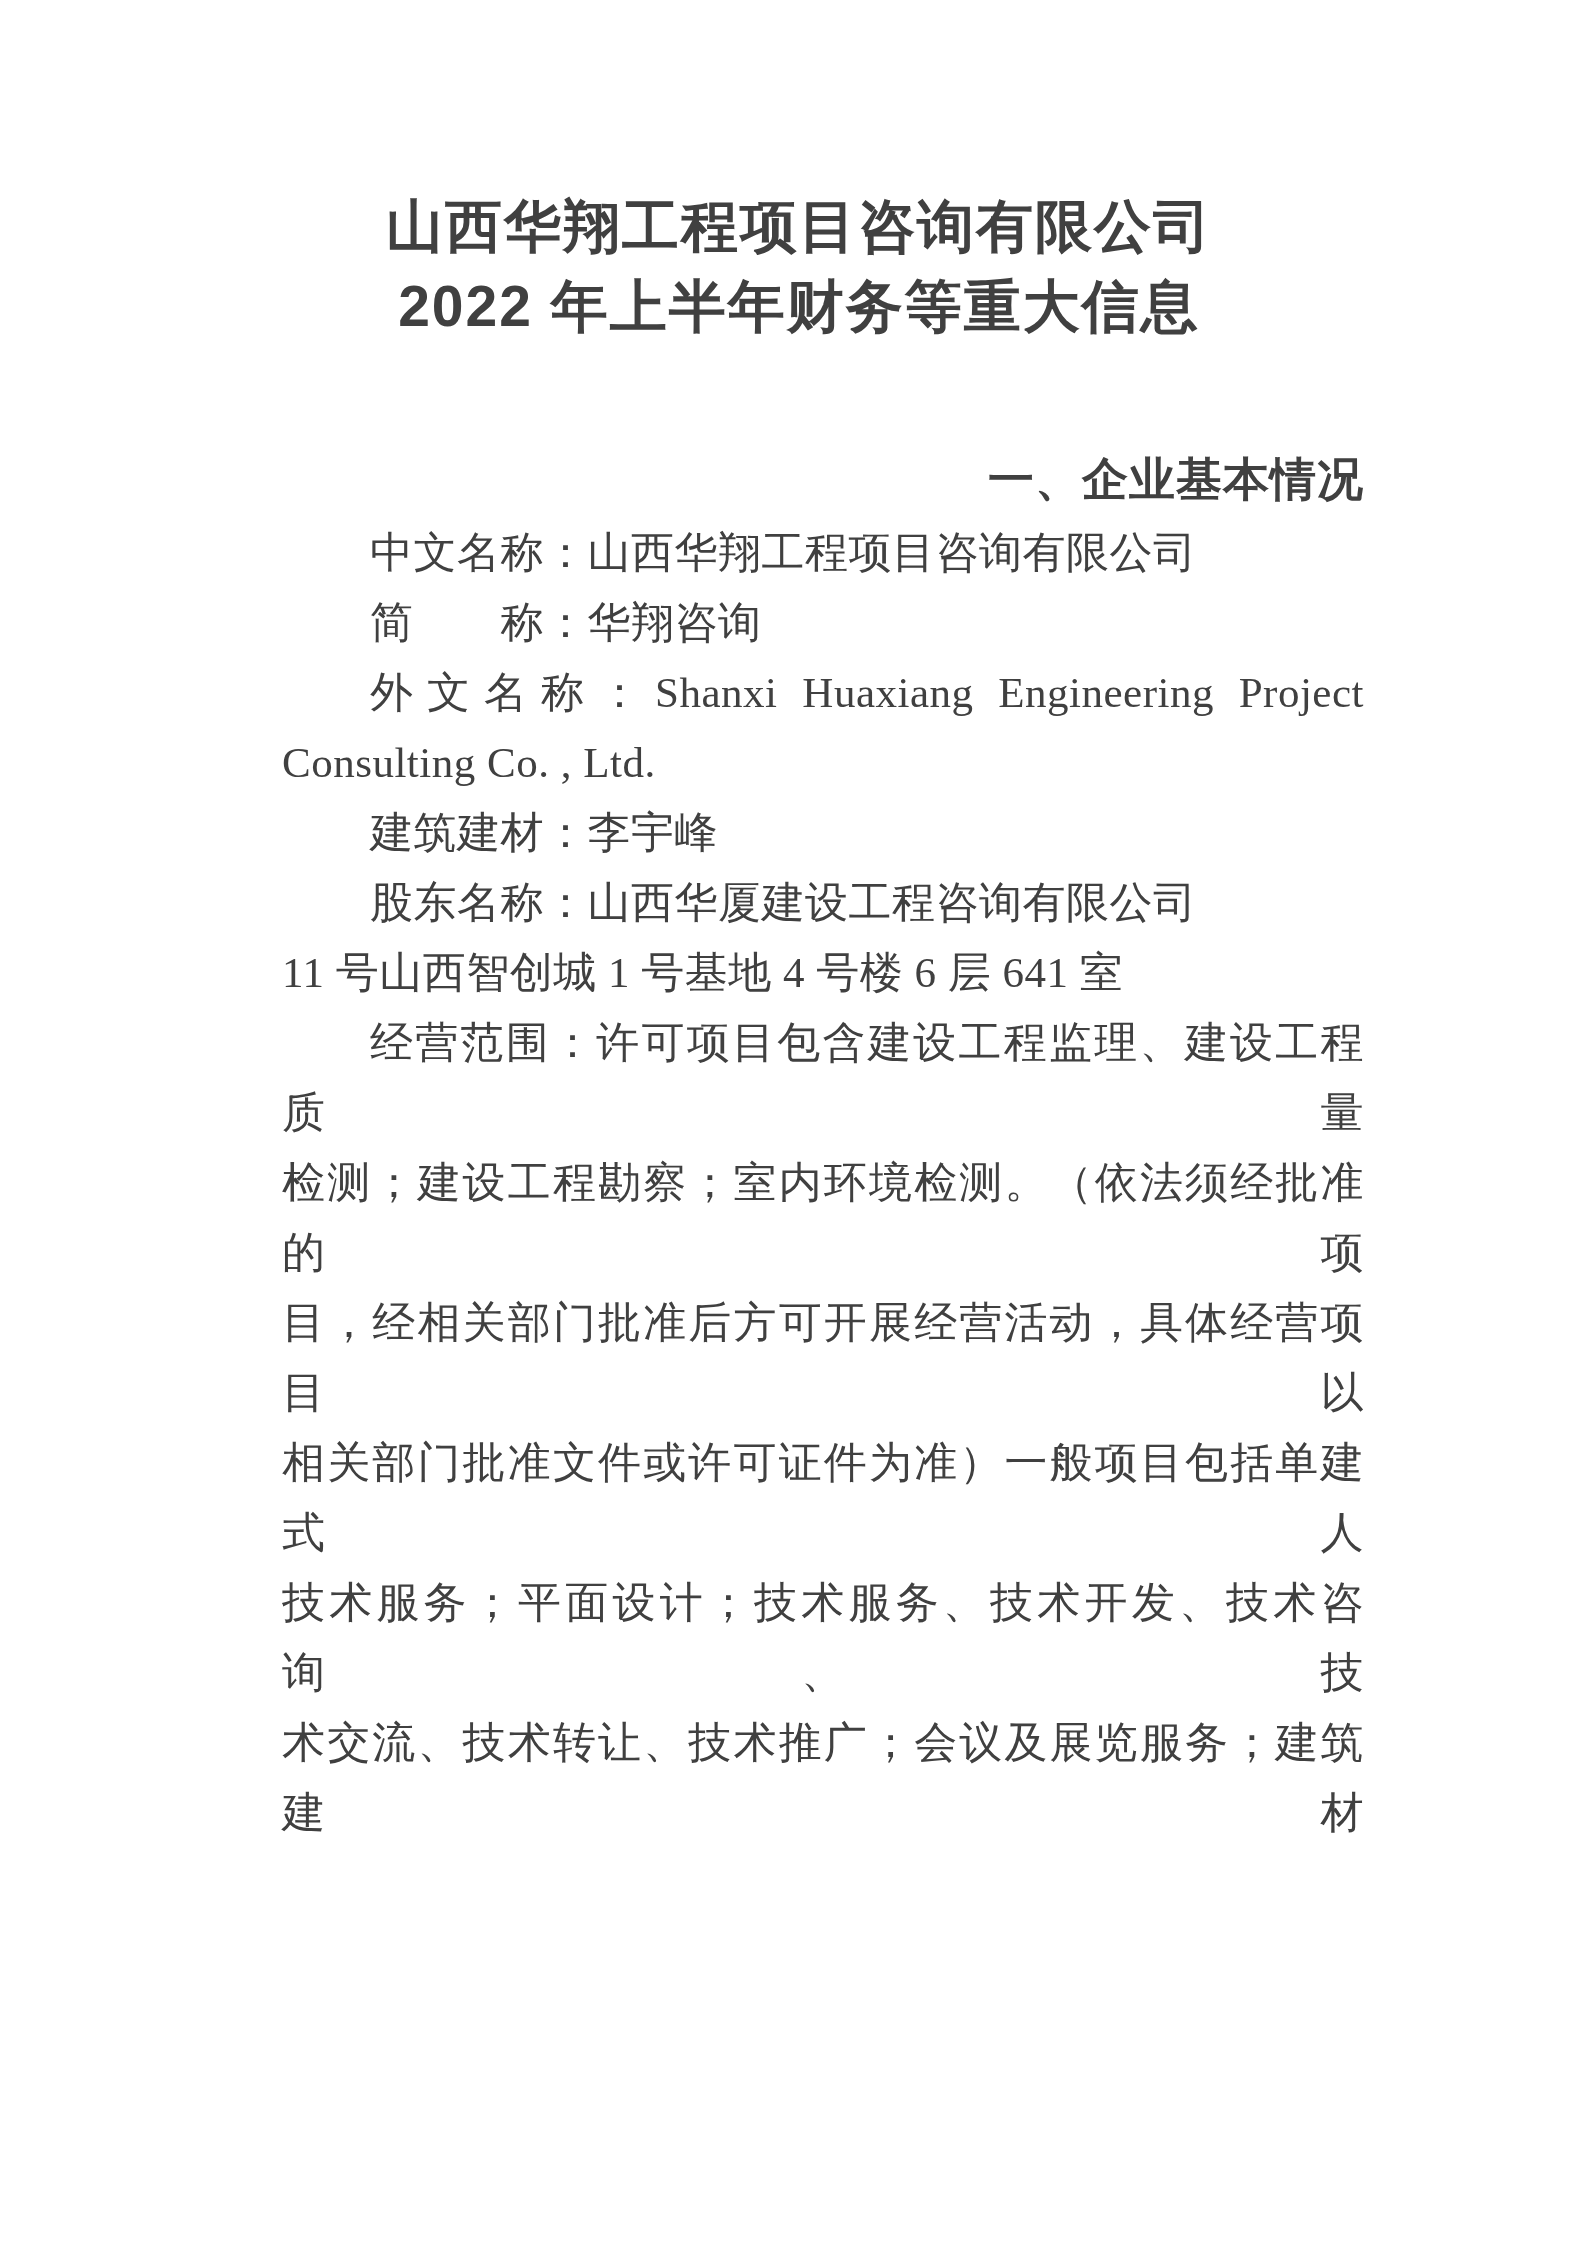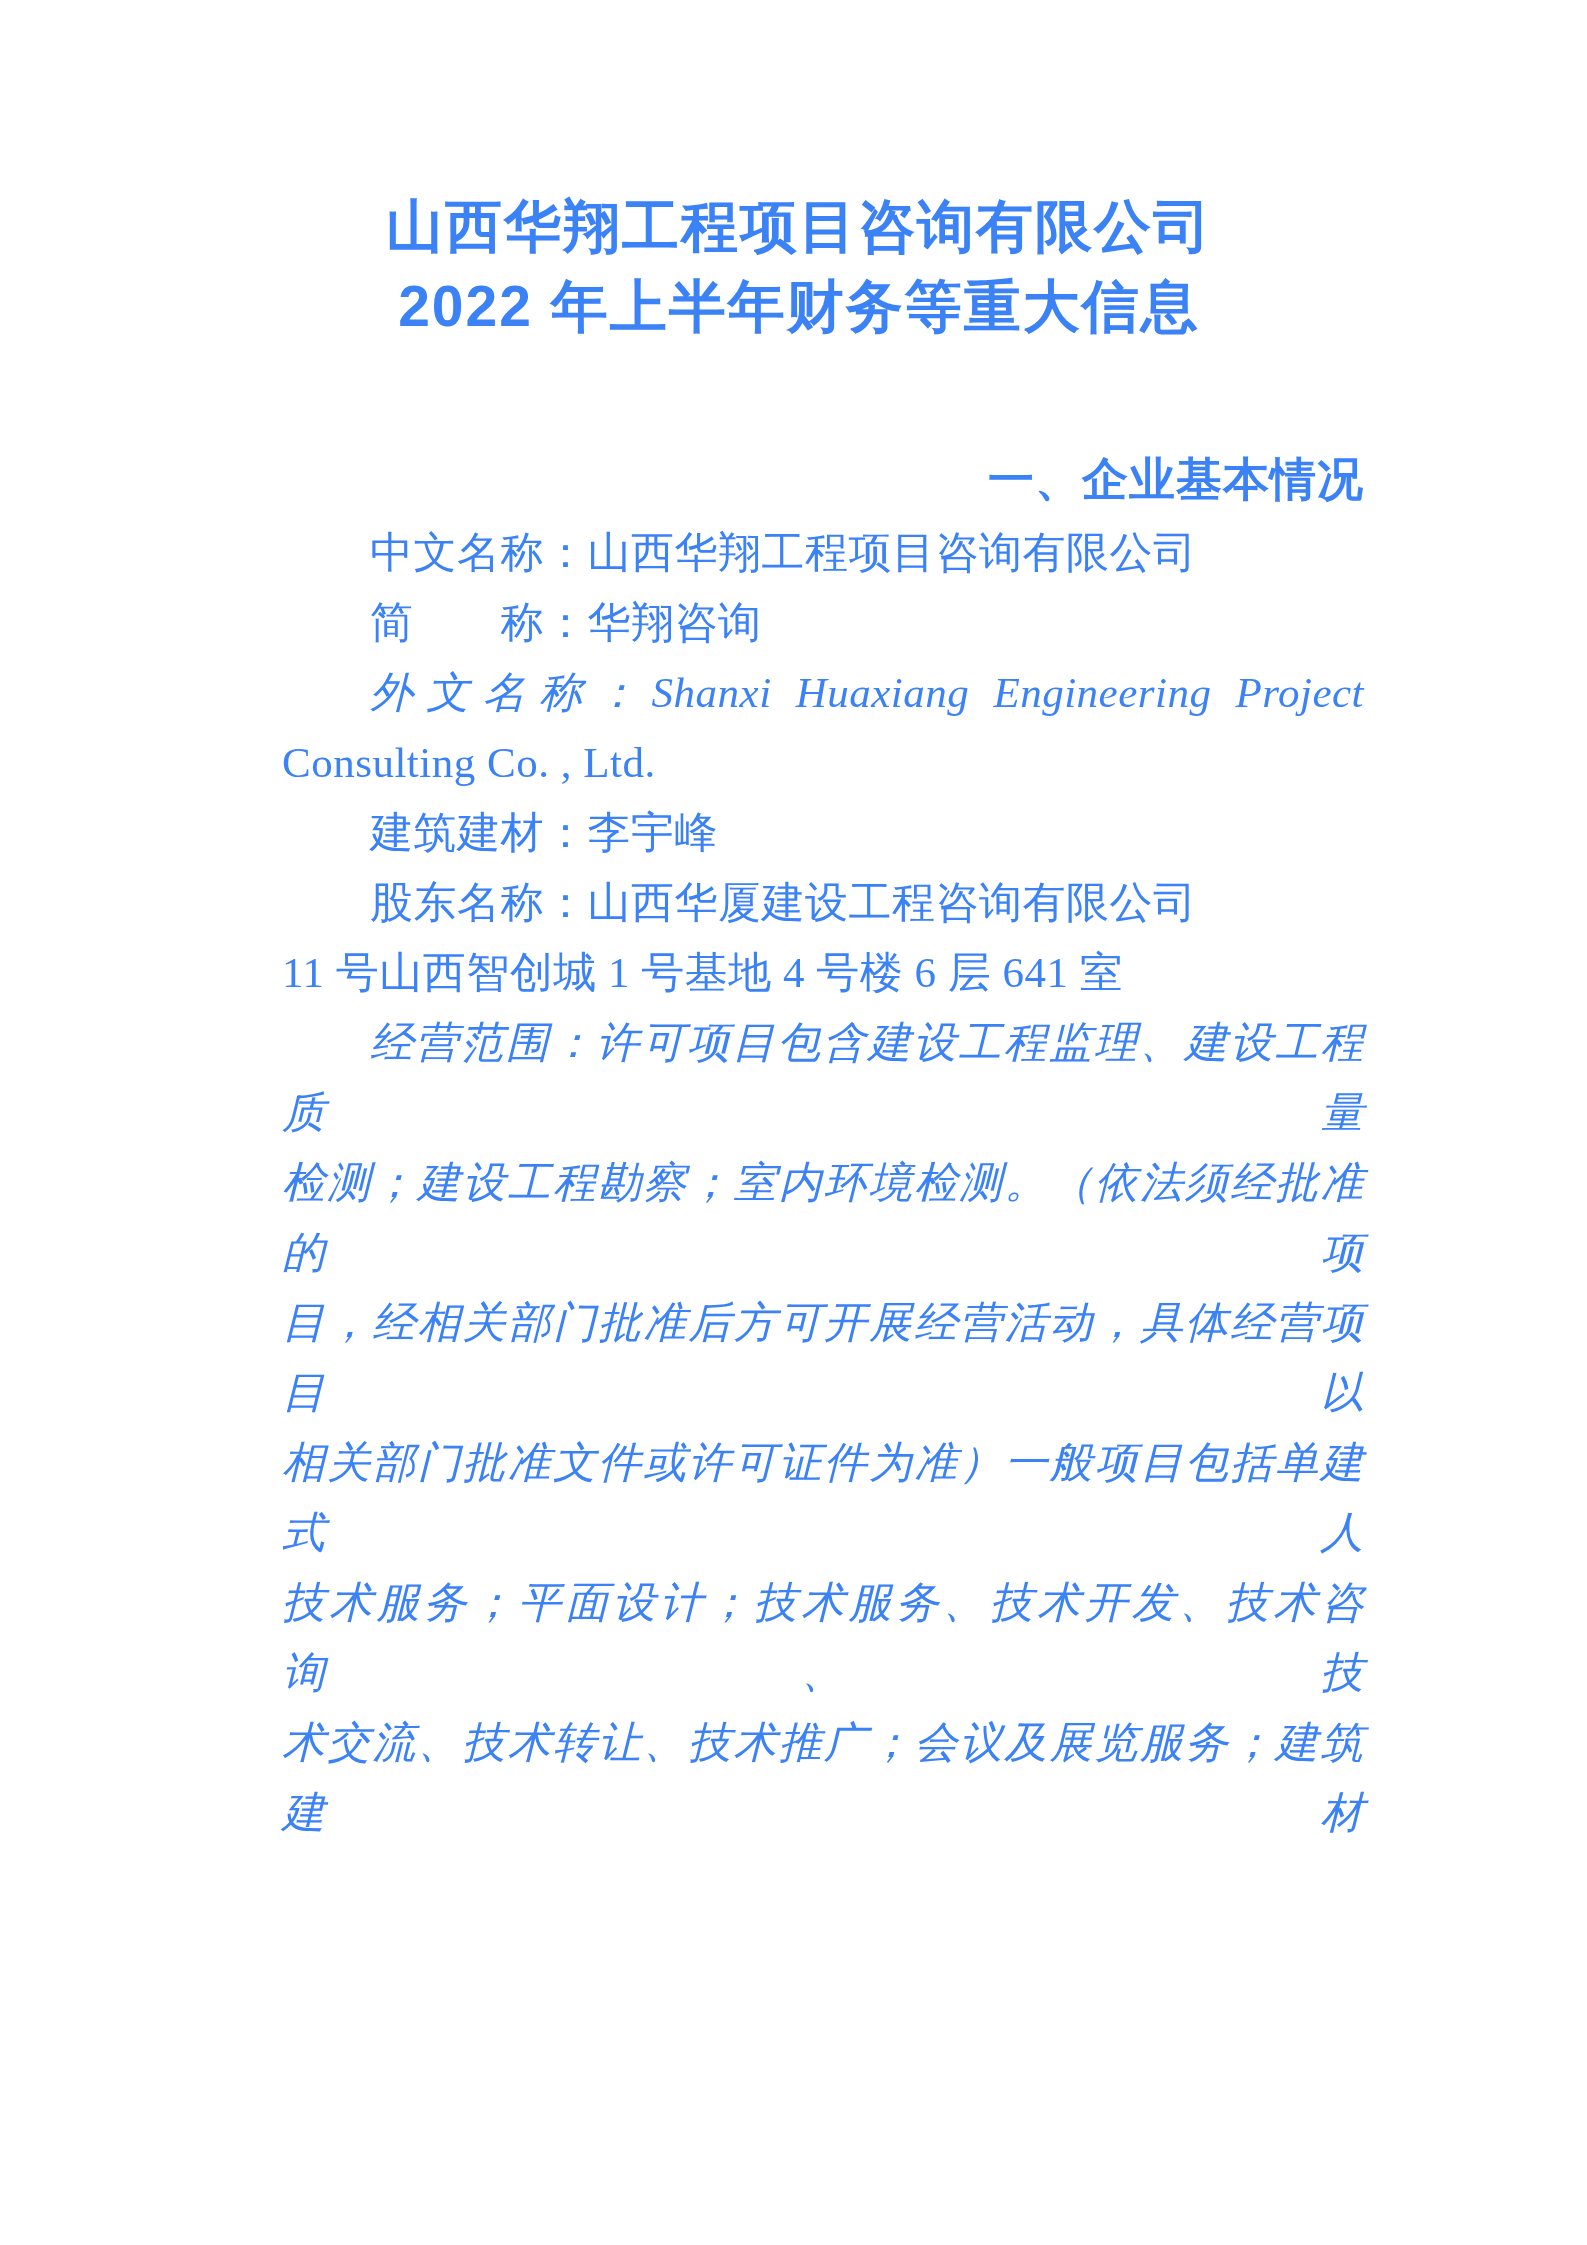--- a/index.html
+++ b/index.html
@@ -6,21 +6,21 @@
     margin: 0;
     padding: 0;
     background: #888;
   }
   .page {
     position: relative;
     width: 1587px;
     height: 2245px;
     margin: 0 auto;
     background: #ffffff;
-    color: #3b82f6;
+    color: #404040;
     overflow: hidden;
   }
   .doc-title {
     padding-top: 186px;
     width: 1130px;
     margin-left: 234px;
     text-align: center;
     font-family: "Liberation Sans", sans-serif;
     font-weight: bold;
     font-size: 57px;
@@ -49,21 +49,20 @@
   }
   .ln {
     min-height: 70px;
     text-align: left;
     margin-left: 48px;
   }
   
   .j {
     text-align: justify;
     text-align-last: justify;
-    font-style: italic;
   }
   
   .ind {
     text-indent: 88px;
   }
 </style>
 </head>
 <body>
 
 <div class="page">

